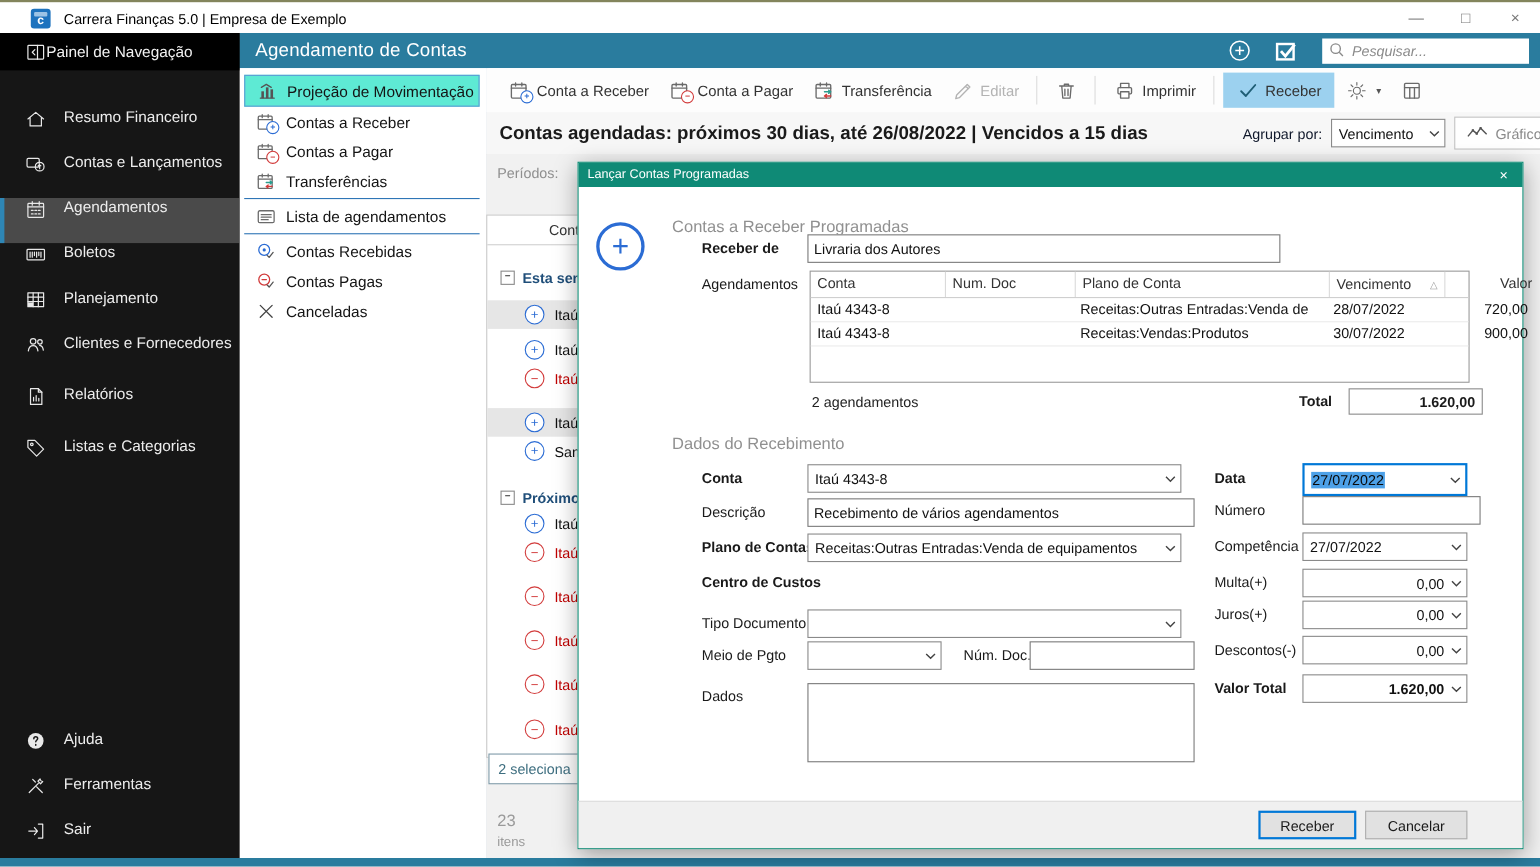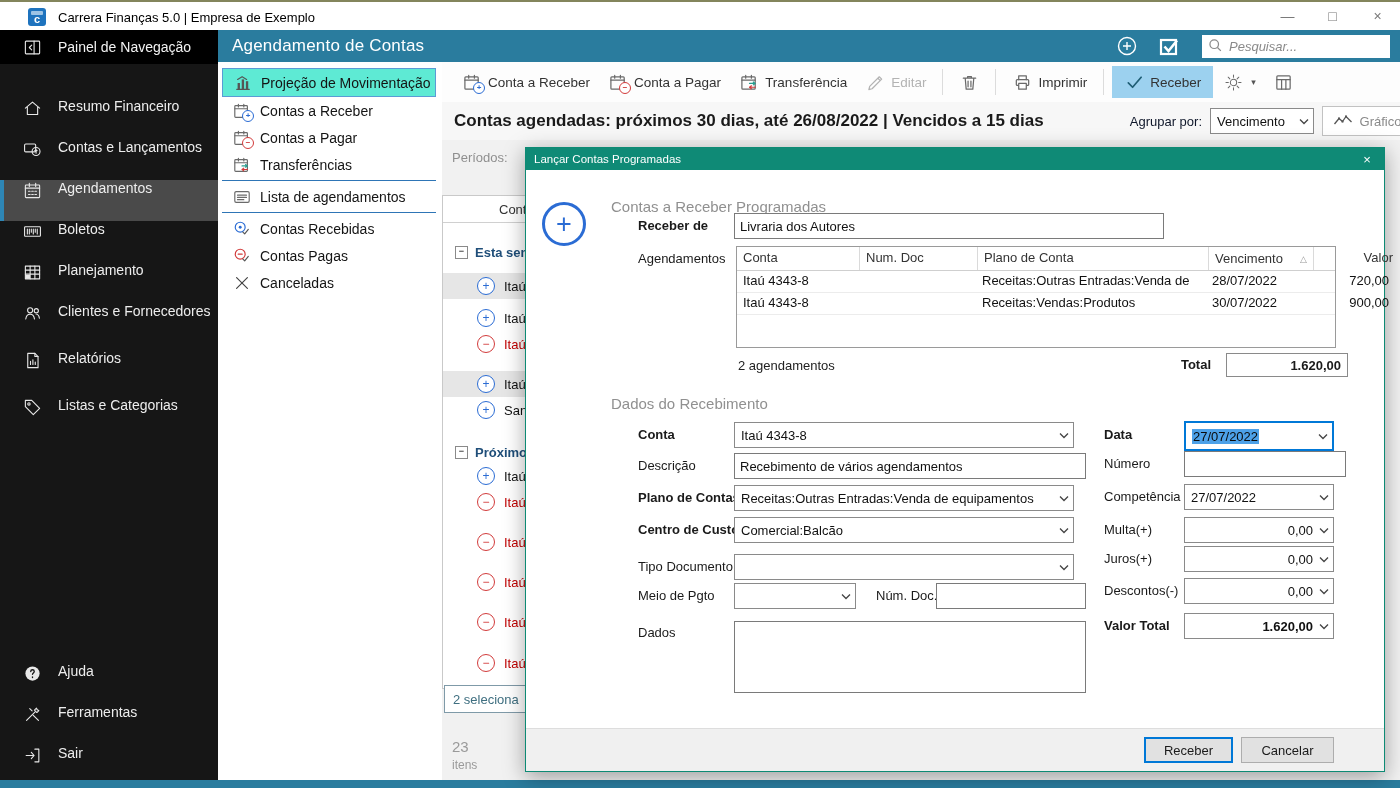--- a/index.html
+++ b/index.html
@@ -12,21 +12,21 @@
   .applogo{width:18px;height:18px;margin-left:28px;background:#1e73be;border-radius:3px;
            position:relative;display:flex;align-items:flex-end;justify-content:center}
   .applogo .slot{position:absolute;top:3px;left:3px;right:3px;height:4px;background:#9cc3e5;border-radius:1px}
   .applogo .ltr{color:#fff;font-size:11px;font-weight:bold;line-height:13px}
   .wintitle{margin-left:12px;font-size:13px;color:#000000}
   .wincontrols{position:absolute;right:0;top:0;height:28px;display:flex;align-items:center}
   .winbtn{width:45px;text-align:center;color:#7a7a7a;font-size:14px;line-height:28px}
 
   
   .sidebar{position:absolute;left:0;top:30px;width:218px;height:750px;background:#161616}
-  .side-toggle{height:34px;display:flex;align-items:center;gap:16px;padding-left:22px;
+  .side-toggle{height:34px;display:flex;align-items:center;padding-left:22px;
                color:#f2f2f2;font-size:14px;background:#000}
   .side-items{position:absolute;top:68px;left:0;right:0}
   .side-item{height:41px;display:flex;align-items:flex-start;gap:16px;padding-left:22px;
              color:#ededed;font-size:14px;position:relative}
   .side-item.sel{background:#4a4a4a}
   .side-item.sel::before{content:"";position:absolute;left:0;top:0;bottom:0;width:4px;background:#2e86b5}
   .side-item.gap{margin-top:6px}
   .side-footer{position:absolute;left:0;right:0;bottom:-6px}
   .sicon{width:20px;height:20px;display:inline-flex;align-items:center;justify-content:center;flex:none}
   .sicon svg{width:19px;height:19px;stroke:#e8e8e8;fill:none;stroke-width:1.4;stroke-linecap:round;stroke-linejoin:round}
@@ -645,30 +645,20 @@
             <span class="ctext">Receitas:Outras Entradas:Venda de equipamentos</span>
           <span class="chev">
               <svg width="10" height="7" viewBox="0 0 10 7" fill="none" stroke="#444" stroke-width="1.3">
                 <path d="M1 1.5 5 5.5 9 1.5"></path>
               </svg>
             </span>
           </div>
       </div>
 
       <span class="flabel b" style="left:112px;top:352px">Centro de Custos</span>
-      <div class="fcombo" style="left:208px;top:347px;width:340px">
-        <div class="combo">
-            <span class="ctext">Comercial:Balcão</span>
-          <span class="chev">
-              <svg width="10" height="7" viewBox="0 0 10 7" fill="none" stroke="#444" stroke-width="1.3">
-                <path d="M1 1.5 5 5.5 9 1.5"></path>
-              </svg>
-            </span>
-          </div>
-      </div>
 
       <span class="flabel" style="left:112px;top:389px">Tipo Documento</span>
       <div class="fcombo" style="left:208px;top:384px;width:340px">
         <div class="combo">
             <span class="ctext"></span>
           <span class="chev">
               <svg width="10" height="7" viewBox="0 0 10 7" fill="none" stroke="#444" stroke-width="1.3">
                 <path d="M1 1.5 5 5.5 9 1.5"></path>
               </svg>
             </span>

